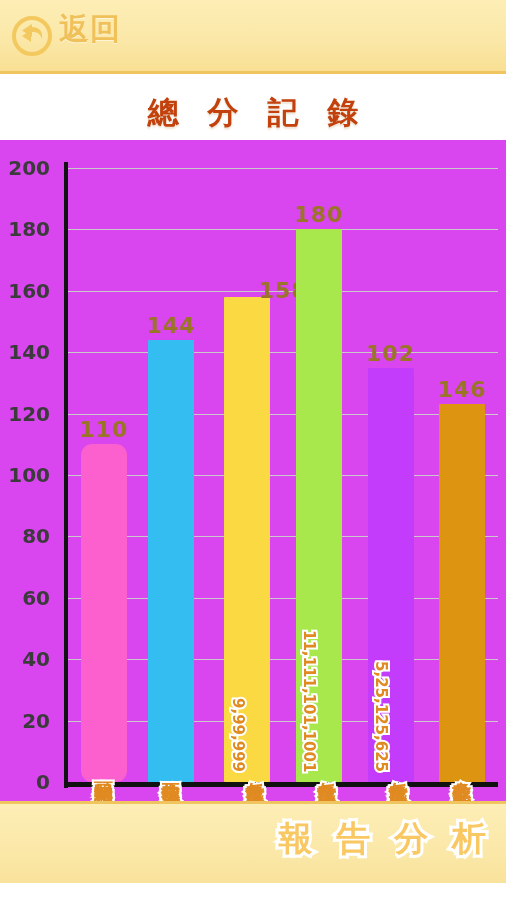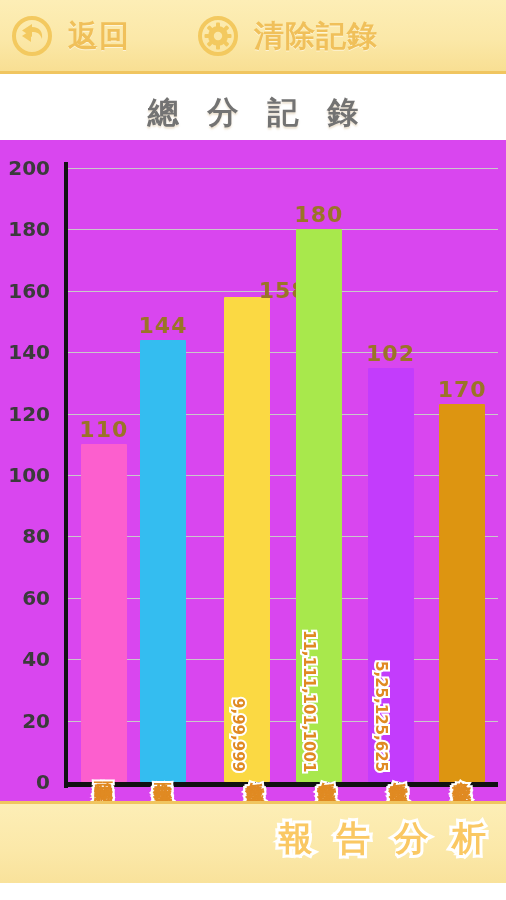--- a/index.html
+++ b/index.html
@@ -18,22 +18,21 @@
     position: absolute;
     left: 0; top: 0;
     width: 506px; height: 74px;
     background: linear-gradient(to bottom, #fdeeb6 0%, #fbe8a8 55%, #f8df93 100%);
     border-bottom: 3px solid #f0c560;
     display: flex;
     align-items: center;
   }
   .topbtn {
     display: flex;
-    align-items: center;
-    gap: 14px;
+    gap: 5px;
     cursor: pointer;
     user-select: none;
   }
   #btn-back  { margin-left: 10px; }
   #btn-help  { margin-left: 26px; }
   #btn-clear { margin-left: 66px; }
 
   .topbtn .label {
     font-family: "DejaVu Sans", sans-serif;
     font-size: 30px;
@@ -50,21 +49,21 @@
   }
 
   
   #chart-title {
     position: absolute;
     left: 0; top: 92px;
     width: 506px;
     text-align: center;
     font-size: 31px;
     font-weight: bold;
-    color: #737373;
+    color: #c2410c;
     letter-spacing: 9px;
     text-indent: 9px;
     -webkit-text-stroke: 5px #ffffff;
     paint-order: stroke fill;
     text-shadow: 0 2px 2px rgba(200,170,120,0.35);
   }
 
   
   #chart-area {
     position: absolute;
@@ -184,38 +183,20 @@
   <div class="topbtn" id="btn-back">
     <svg class="icon-circ" viewBox="0 0 44 44">
       <circle cx="22" cy="22" r="18" fill="none" stroke="#f3c95f" stroke-width="4"></circle>
       <path d="M22 13 C30 13 33 18 32 25 C30 19 27 18 22 18 L22 23 L12 16.5 L22 10 Z" fill="#f3c95f"></path>
       <path d="M21 16 L21 28 L12 22 Z" fill="#f3c95f"></path>
     </svg>
     <span class="label">返回</span>
   </div>
 
 
-  <div class="topbtn" id="btn-clear">
-    <svg class="icon-circ" viewBox="0 0 44 44">
-      <circle cx="22" cy="22" r="18" fill="none" stroke="#f3c95f" stroke-width="4"></circle>
-      <g fill="#f3c95f">
-        <circle cx="22" cy="22" r="10"></circle>
-        <rect x="20" y="8.5" width="4" height="5" rx="1"></rect>
-        <rect x="20" y="30.5" width="4" height="5" rx="1"></rect>
-        <rect x="8.5" y="20" width="5" height="4" rx="1"></rect>
-        <rect x="30.5" y="20" width="5" height="4" rx="1"></rect>
-        <rect x="11.8" y="11.8" width="4" height="5" rx="1" transform="rotate(-45 13.8 14.3)"></rect>
-        <rect x="28.2" y="27.2" width="4" height="5" rx="1" transform="rotate(-45 30.2 29.7)"></rect>
-        <rect x="28.2" y="11.8" width="4" height="5" rx="1" transform="rotate(45 30.2 14.3)"></rect>
-        <rect x="11.8" y="27.2" width="4" height="5" rx="1" transform="rotate(45 13.8 29.7)"></rect>
-      </g>
-      <circle cx="22" cy="22" r="4.2" fill="#fbe8a8"></circle>
-    </svg>
-    <span class="label">清除記錄</span>
-  </div>
 
 </div>
 
 <div id="chart-title">總 分 記 錄</div>
 
 <div id="chart-area">
   <div id="y-axis-line"></div>
   <div id="x-axis-line"></div>
   <div id="plot">
 
@@ -233,27 +214,27 @@
       <div class="ytick" style="top: 307px;">100</div>
       <div class="gridline" style="top: 368.4px;"></div>
       <div class="ytick" style="top: 368.4px;">80</div>
       <div class="gridline" style="top: 429.8px;"></div>
       <div class="ytick" style="top: 429.8px;">60</div>
       <div class="gridline" style="top: 491.2px;"></div>
       <div class="ytick" style="top: 491.2px;">40</div>
       <div class="gridline" style="top: 552.6px;"></div>
       <div class="ytick" style="top: 552.6px;">20</div>
       <div class="ytick" style="top: 614px;">0</div>
-      <div class="bar" style="left: 12.8333px; width: 46px; height: 337.7px; background: rgb(252, 95, 206);">
+      <div class="bar" style="left: 12.8333px; width: 46px; height: 337.7px; background: rgb(252, 95, 206); border-radius: 11px;">
         <div class="bar-value" style="top: 0px;">110</div>
         <div class="bar-label">
           <span class="lbl-main">頭尾對調法</span>
         </div>
       </div>
-      <div class="bar" style="left: 72px; width: 46px; height: 442.08px; background: rgb(52, 189, 240);">
+      <div class="bar" style="left: 80px; width: 46px; height: 442.08px; background: rgb(52, 189, 240);">
         <div class="bar-value" style="top: 0px;">144</div>
         <div class="bar-label">
           <span class="lbl-main">兩位數乘法</span>
         </div>
       </div>
       <div class="bar" style="left: 156.167px; width: 46px; height: 485.06px; background: rgb(251, 217, 67);">
         <div class="bar-value" style="top: 8px; margin-left: 36px;">158</div>
         <div class="bar-label">
           <span class="lbl-main">任意數乘以</span>
           <span class="lbl-sub">9,99,999</span>
@@ -267,21 +248,21 @@
         </div>
       </div>
       <div class="bar" style="left: 299.5px; width: 46px; height: 414.45px; background: rgb(195, 60, 252);">
         <div class="bar-value" style="top: 0px;">102</div>
         <div class="bar-label">
           <span class="lbl-main">任意數乘以</span>
           <span class="lbl-sub">5,25,125,625</span>
         </div>
       </div>
       <div class="bar" style="left: 371.167px; width: 46px; height: 377.61px; background: rgb(221, 149, 17);">
-        <div class="bar-value" style="top: 0px;">170</div>
+        <div class="bar-value" style="top: 0px;">146</div>
         <div class="bar-label">
           <span class="lbl-main">多數位乘法</span>
         </div>
       </div>
     </div>
 
 </div>
 
 <div id="bottom-bar">
   <div id="btn-report">報 告 分 析</div>

